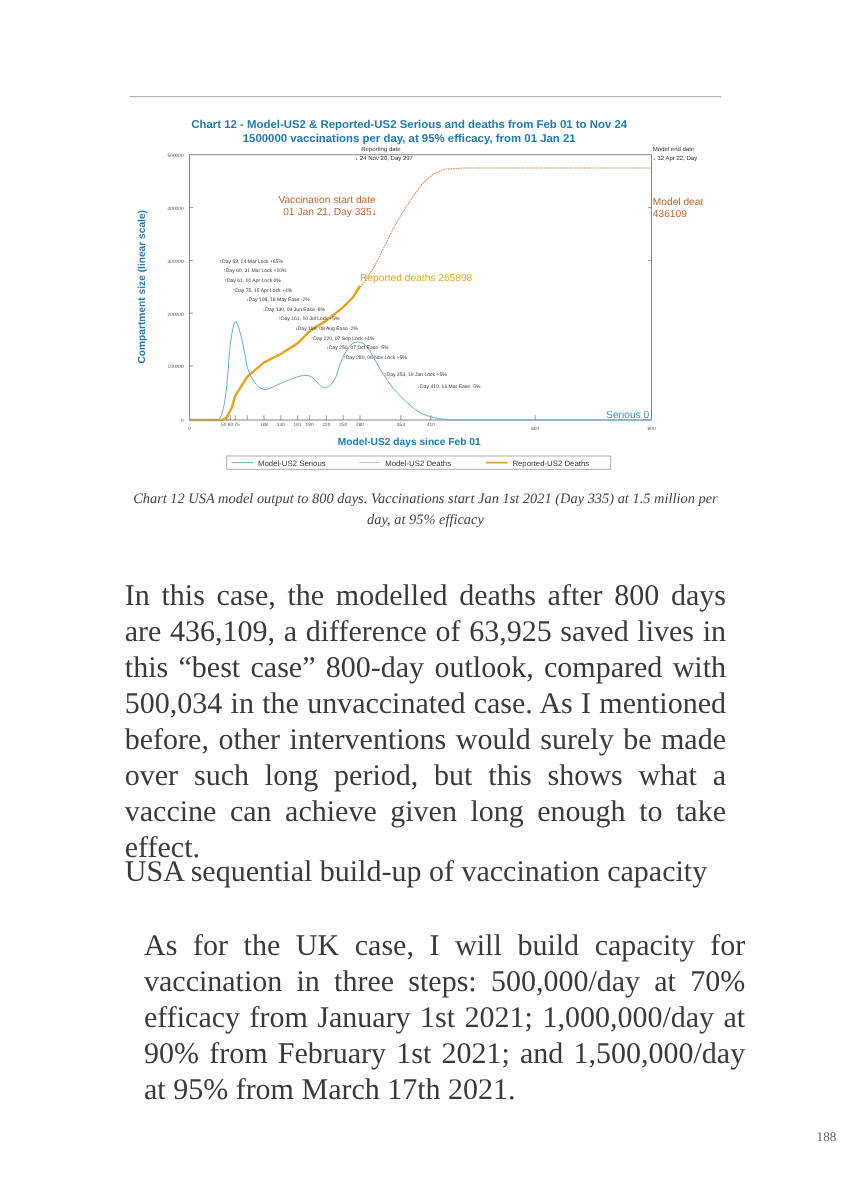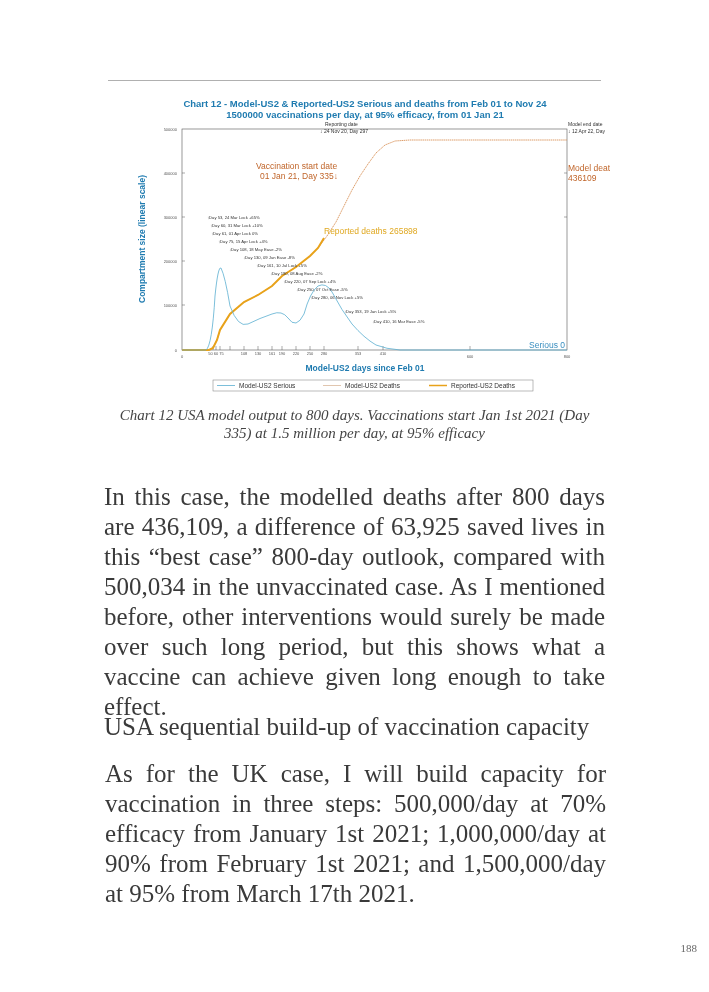--- a/index.html
+++ b/index.html
@@ -1,20 +1,20 @@
 <!DOCTYPE html>
 <html><head>
 <meta charset="utf-8">
 <style>
   html, body { margin: 0; padding: 0; background: #ffffff; }
   body { width: 709px; height: 992px; position: relative; overflow: hidden; font-family: "Liberation Serif", serif; color: #3a3a3a; }
   .rule { position: absolute; left: 108px; top: 80px; width: 493px; height: 1px; background: #b0b0b0; }
-  .chart { position: absolute; left: 120px; top: 96px; width: 490px; height: 300px; }
+  .chart { position: absolute; left: 96px; top: 96px; width: 490px; height: 300px; }
   .chart svg { width: 490px; height: 300px; display: block; }
-  .caption { position: absolute; left: 108px; top: 406px; width: 493px; text-align: center; font-style: italic; font-size: 15px; line-height: 18px; color: #444; }
+  .caption { position: absolute; left: 108px; top: 406px; width: 493px; text-align: center; font-style: italic; font-size: 12px; line-height: 18px; color: #444; }
   .para { position: absolute; left: 104px; width: 501px; font-size: 25px; line-height: 30px; text-align: justify; color: #3a3a3a; }
   .p1 { top: 482px; }
   .heading { position: absolute; left: 104px; top: 712px; font-size: 25px; line-height: 30px; color: #3a3a3a; }
   .p2 { top: 758px; }
   .pagenum { position: absolute; left: 0; width: 697px; top: 942px; text-align: right; font-size: 11px; color: #666; }
   .t-title { font-family: "Liberation Sans", sans-serif; font-weight: bold; font-size: 9.5px; fill: #1f7bb0; }
   .t-small { font-family: "Liberation Sans", sans-serif; font-size: 5px; fill: #333; }
   .t-tick { font-family: "Liberation Sans", sans-serif; font-size: 4px; fill: #555; }
   .t-axis { font-family: "Liberation Sans", sans-serif; font-weight: bold; font-size: 8.5px; fill: #1f7bb0; }
   .t-orange { font-family: "Liberation Sans", sans-serif; font-size: 8.5px; fill: #c0652a; }
@@ -131,15 +131,15 @@
     </g>
   </svg>
 </div>
 
 <div class="caption">Chart 12 USA model output to 800 days. Vaccinations start Jan 1st 2021 (Day 335) at 1.5 million per day, at 95% efficacy</div>
 
 <p class="para p1" style="margin:0">In this case, the modelled deaths after 800 days are 436,109, a difference of 63,925 saved lives in this “best case” 800-day outlook, compared with 500,034 in the unvaccinated case. As I mentioned before, other interventions would surely be made over such long period, but this shows what a vaccine can achieve given long enough to take effect.</p>
 
 <div class="heading">USA sequential build-up of vaccination capacity</div>
 
-<p class="para p2" style="margin:1px">As for the UK case, I will build capacity for vaccination in three steps: 500,000/day at 70% efficacy from January 1st 2021; 1,000,000/day at 90% from February 1st 2021; and 1,500,000/day at 95% from March 17th 2021.</p>
+<p class="para p2" style="margin:16px">As for the UK case, I will build capacity for vaccination in three steps: 500,000/day at 70% efficacy from January 1st 2021; 1,000,000/day at 90% from February 1st 2021; and 1,500,000/day at 95% from March 17th 2021.</p>
 
 <div class="pagenum">188</div>
 
 </body></html>

